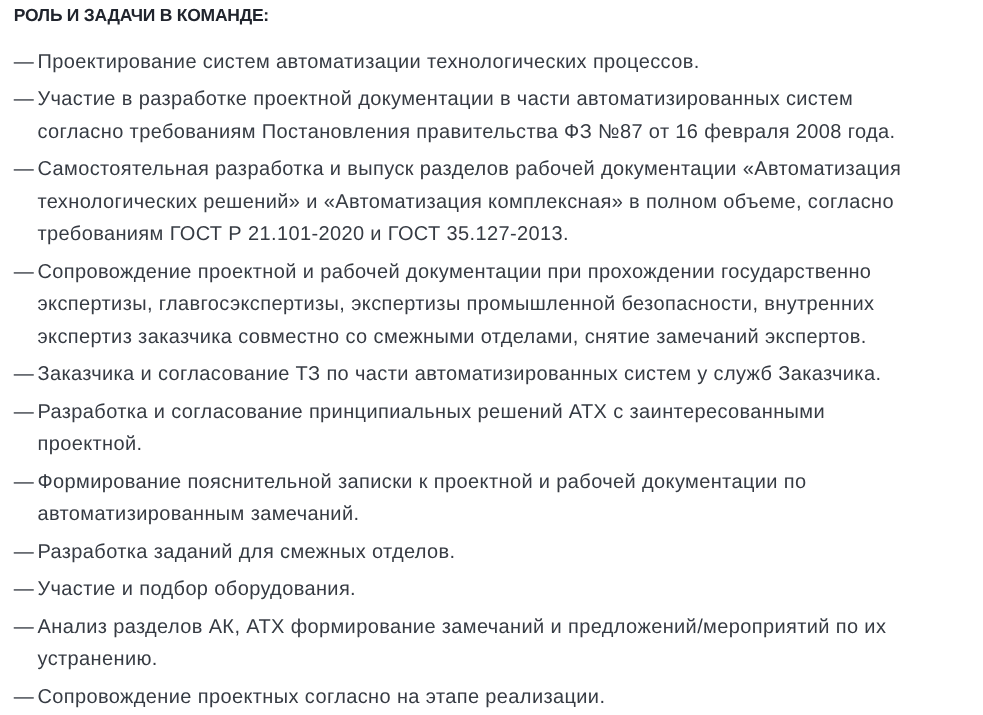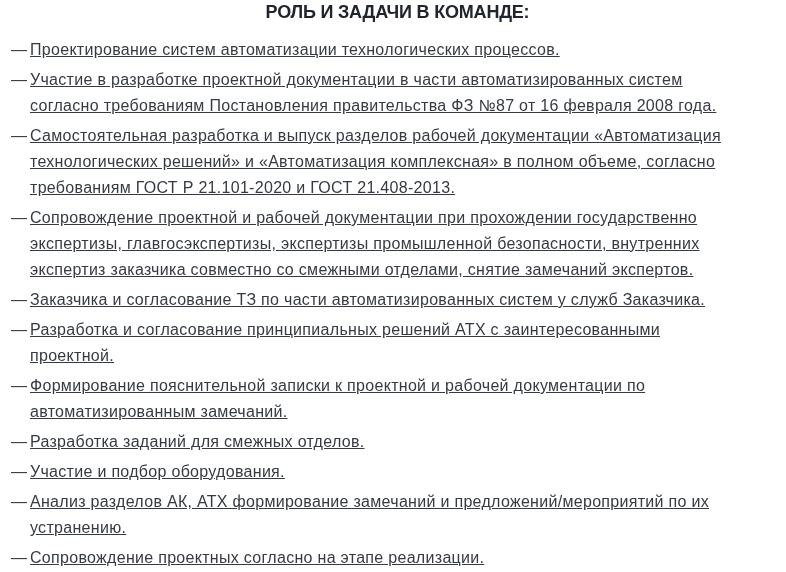--- a/index.html
+++ b/index.html
@@ -14,26 +14,25 @@
     height: 572px;
     background: var(--background);
     font-family: "Liberation Sans", "DejaVu Sans", sans-serif;
     overflow: hidden;
   }
   .section {
     padding: 0 2px 0 11px;
   }
   .section-title {
     margin: 0 0 13px 0;
-    font-size: 18px;
+    font-size: 14px;
     line-height: 24px;
     font-weight: 700;
     letter-spacing: -0.2px;
     color: var(--title-text);
-    text-align: center;
   }
   .tasks-list {
     list-style: none;
     margin: 0;
     padding: 0;
   }
   .task-item {
     display: flex;
     align-items: flex-start;
     margin: 0 0 4px 0;
@@ -43,21 +42,20 @@
     color: var(--body-text);
   }
   .dash {
     flex: 0 0 19px;
     width: 19px;
   }
   .task-text {
     flex: 1 1 auto;
     white-space: pre-line;
     max-width: 745px;
-    text-decoration: underline;
   }
 </style>
 </head>
 <body>
 
 <main class="section">
   <h2 class="section-title">РОЛЬ И ЗАДАЧИ В КОМАНДЕ:</h2>
   <ul class="tasks-list" id="tasks-list">
   <li class="task-item">
     <span class="dash">—</span>
@@ -67,21 +65,21 @@
   <li class="task-item">
     <span class="dash">—</span>
     <span class="task-text">Участие в разработке проектной документации в части автоматизированных систем
 согласно требованиям Постановления правительства ФЗ №87 от 16 февраля 2008 года.</span>
   </li>
 
   <li class="task-item">
     <span class="dash">—</span>
     <span class="task-text">Самостоятельная разработка и выпуск разделов рабочей документации «Автоматизация
 технологических решений» и «Автоматизация комплексная» в полном объеме, согласно
-требованиям ГОСТ Р 21.101-2020 и ГОСТ 21.408-2013.</span>
+требованиям ГОСТ Р 21.101-2020 и ГОСТ 35.127-2013.</span>
   </li>
 
   <li class="task-item">
     <span class="dash">—</span>
     <span class="task-text">Сопровождение проектной и рабочей документации при прохождении государственно
 экспертизы, главгосэкспертизы, экспертизы промышленной безопасности, внутренних
 экспертиз заказчика совместно со смежными отделами, снятие замечаний экспертов.</span>
   </li>
 
   <li class="task-item">

